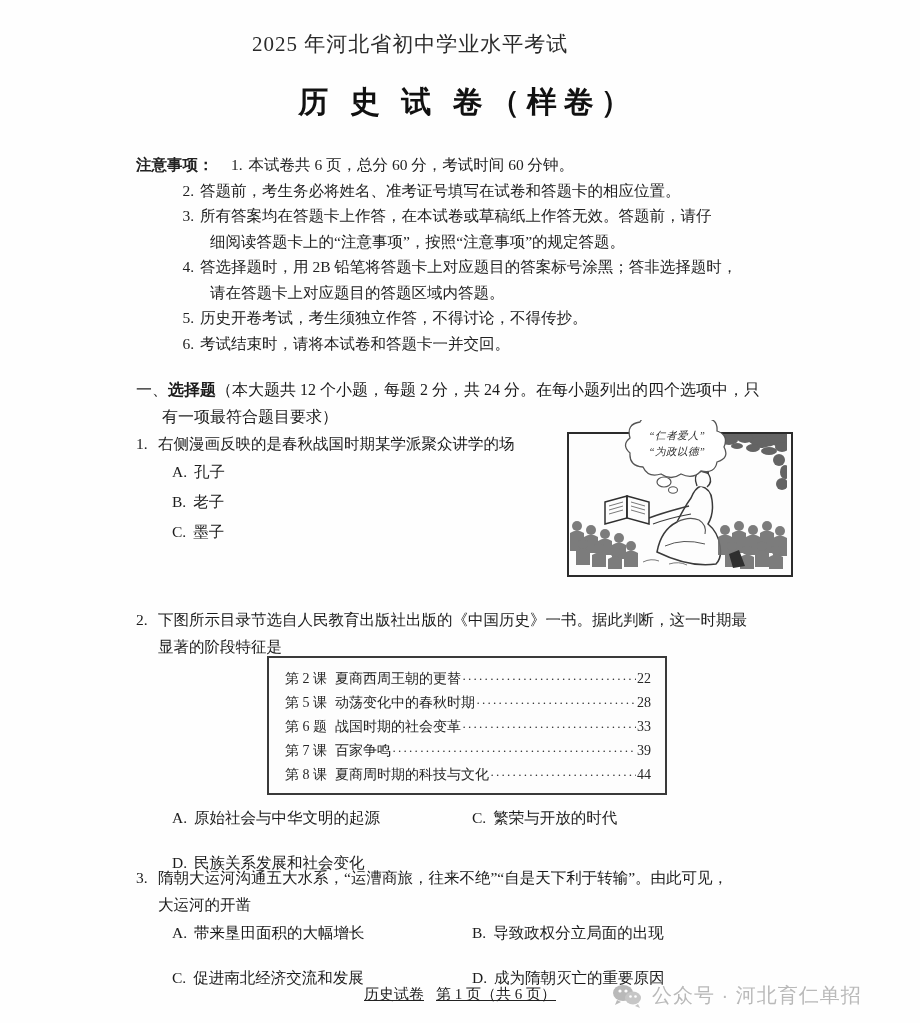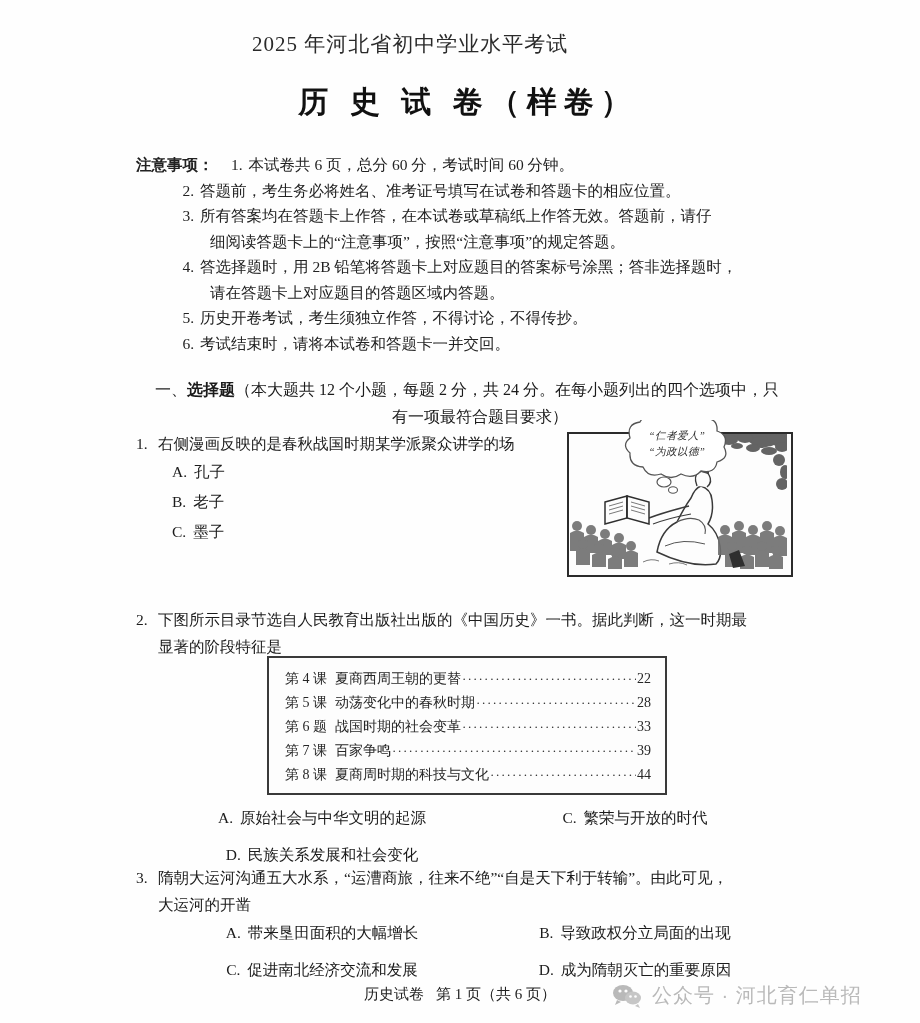--- a/index.html
+++ b/index.html
@@ -84,21 +84,20 @@
 
   
   .section-head {
     position: absolute;
     top: 376px;
     left: 136px;
     width: 662px;
     font-size: 16px;
     line-height: 27px;
     color: #1b1b1b;
-    text-align: center;
   }
   .section-head b { font-weight: bold; }
   .section-head .cont { display: block; padding-left: 26px; }
 
   
   .q {
     position: absolute;
     font-size: 15.5px;
     line-height: 27px;
     color: #1b1b1b;
@@ -114,22 +113,21 @@
   .opt {
     line-height: 30px;
     white-space: nowrap;
   }
   .opt-letter { padding-right: 7px; }
 
   .opt-grid {
     padding-left: 36px;
     display: grid;
     grid-template-columns: 300px 1fr;
-    row-gap: 8px;
-    text-align: center;
+    row-gap: 16px;
   }
   .opt-grid .opt { line-height: 29px; }
 
   
   .cartoon {
     position: absolute;
     left: 567px;
     top: 432px;
     width: 222px;
     height: 141px;
@@ -202,20 +200,21 @@
 
   
   .footer {
     position: absolute;
     top: 985px;
     left: 0;
     width: 920px;
     text-align: center;
     font-size: 15px;
     color: #222;
+    text-decoration: underline;
   }
   .footer .gap { display: inline-block; width: 12px; }
 
   
   .watermark {
     position: absolute;
     left: 612px;
     top: 982px;
     display: flex;
     align-items: center;
@@ -393,21 +392,21 @@
   <div class="q" style="top:606px; left:136px; width:662px;">
     <div class="q-stem">
       <span class="q-no">2.</span>
       <span class="q-body">下图所示目录节选自人民教育出版社出版的《中国历史》一书。据此判断，这一时期最</span>
     </div>
     <div class="q-cont">显著的阶段特征是</div>
   </div>
 
   <div class="toc-box">
     <div class="toc-row">
-      <span class="toc-label">第 4 课</span>
+      <span class="toc-label">第 2 课</span>
       <span class="toc-title">夏商西周王朝的更替</span>
       <span class="toc-dots">································································</span>
       <span class="toc-page">22</span>
     </div>
     <div class="toc-row">
       <span class="toc-label">第 5 课</span>
       <span class="toc-title">动荡变化中的春秋时期</span>
       <span class="toc-dots">································································</span>
       <span class="toc-page">28</span>
     </div>

